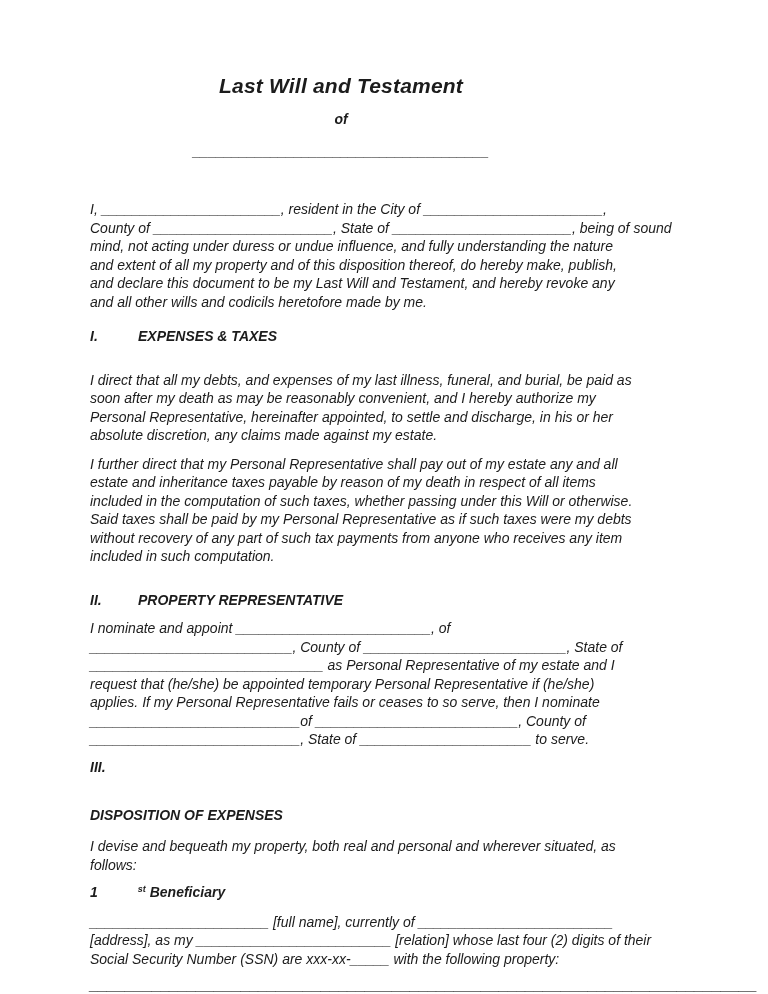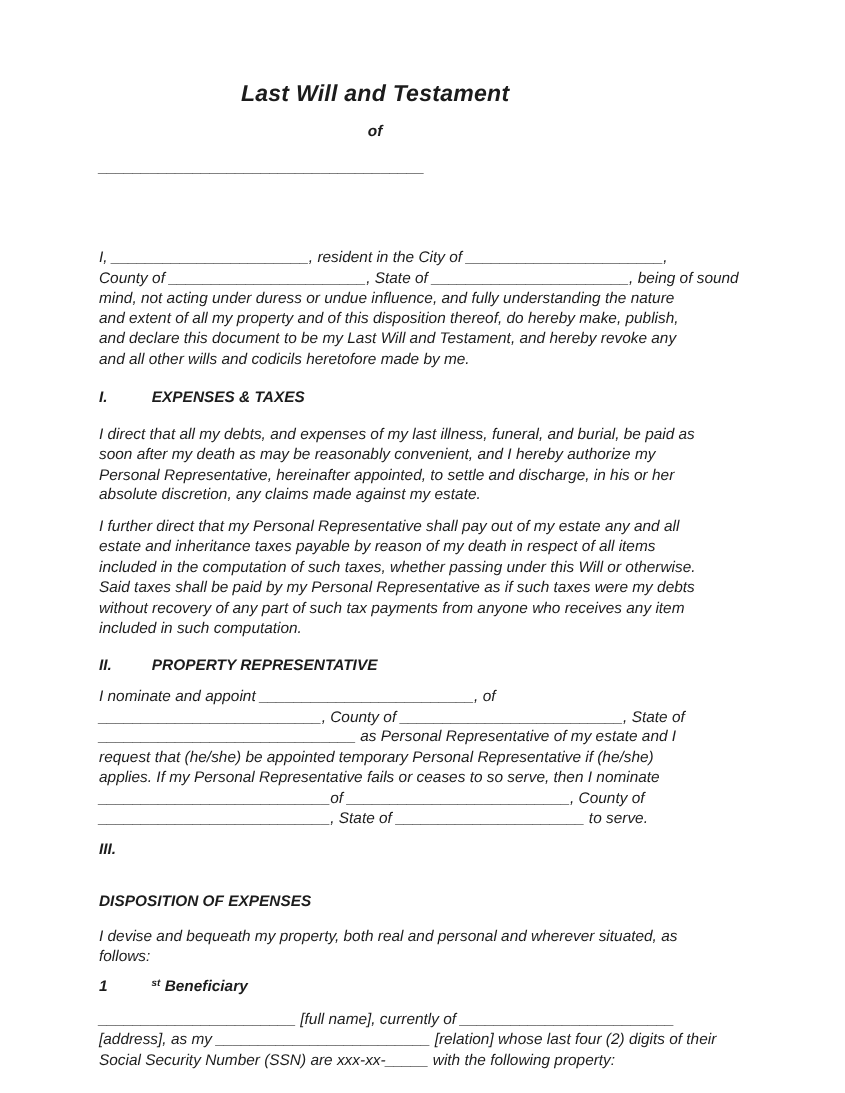--- a/index.html
+++ b/index.html
@@ -13,37 +13,37 @@
 
   .doc-title {
     font-size: 21px; font-weight: bold; text-align: center;
     line-height: 25px; letter-spacing: 0.2px;
   }
   .doc-subtitle {
     font-size: 14px; font-weight: bold; text-align: center;
     line-height: 18px; margin-top: 12px;
   }
   .title-blank {
-    font-size: 14px; text-align: left; line-height: 18px;
+    font-size: 14px; text-align: center; line-height: 18px;
     margin-top: 14px; white-space: pre;
   }
 
   .para {
     font-size: 14px; line-height: 18.5px;
     white-space: pre; margin: 0;
   }
-  .intro { margin-top: 64px; }
+  .intro { margin-top: 40px; }
 
   .sec-heading {
     display: flex; font-size: 14px; font-weight: bold;
     line-height: 18.5px;
   }
   .sec-heading .sec-num { width: 48px; flex: 0 0 48px; }
   .mt16 { margin-top: 16px; }
-  .mt15 { margin-top: 15px; }
+  .mt15 { margin-top: 25px; }
   .mt13 { margin-top: 13px; }
   .mt10 { margin-top: 10px; }
   .mt9  { margin-top: 9px; flex-direction: column; }
   .mt8  { margin-top: 8px; }
 
   .ben-heading {
     font-size: 14px; font-weight: bold; line-height: 18.5px;
   }
   .ben-heading sup {
     font-size: 9px; vertical-align: baseline;

